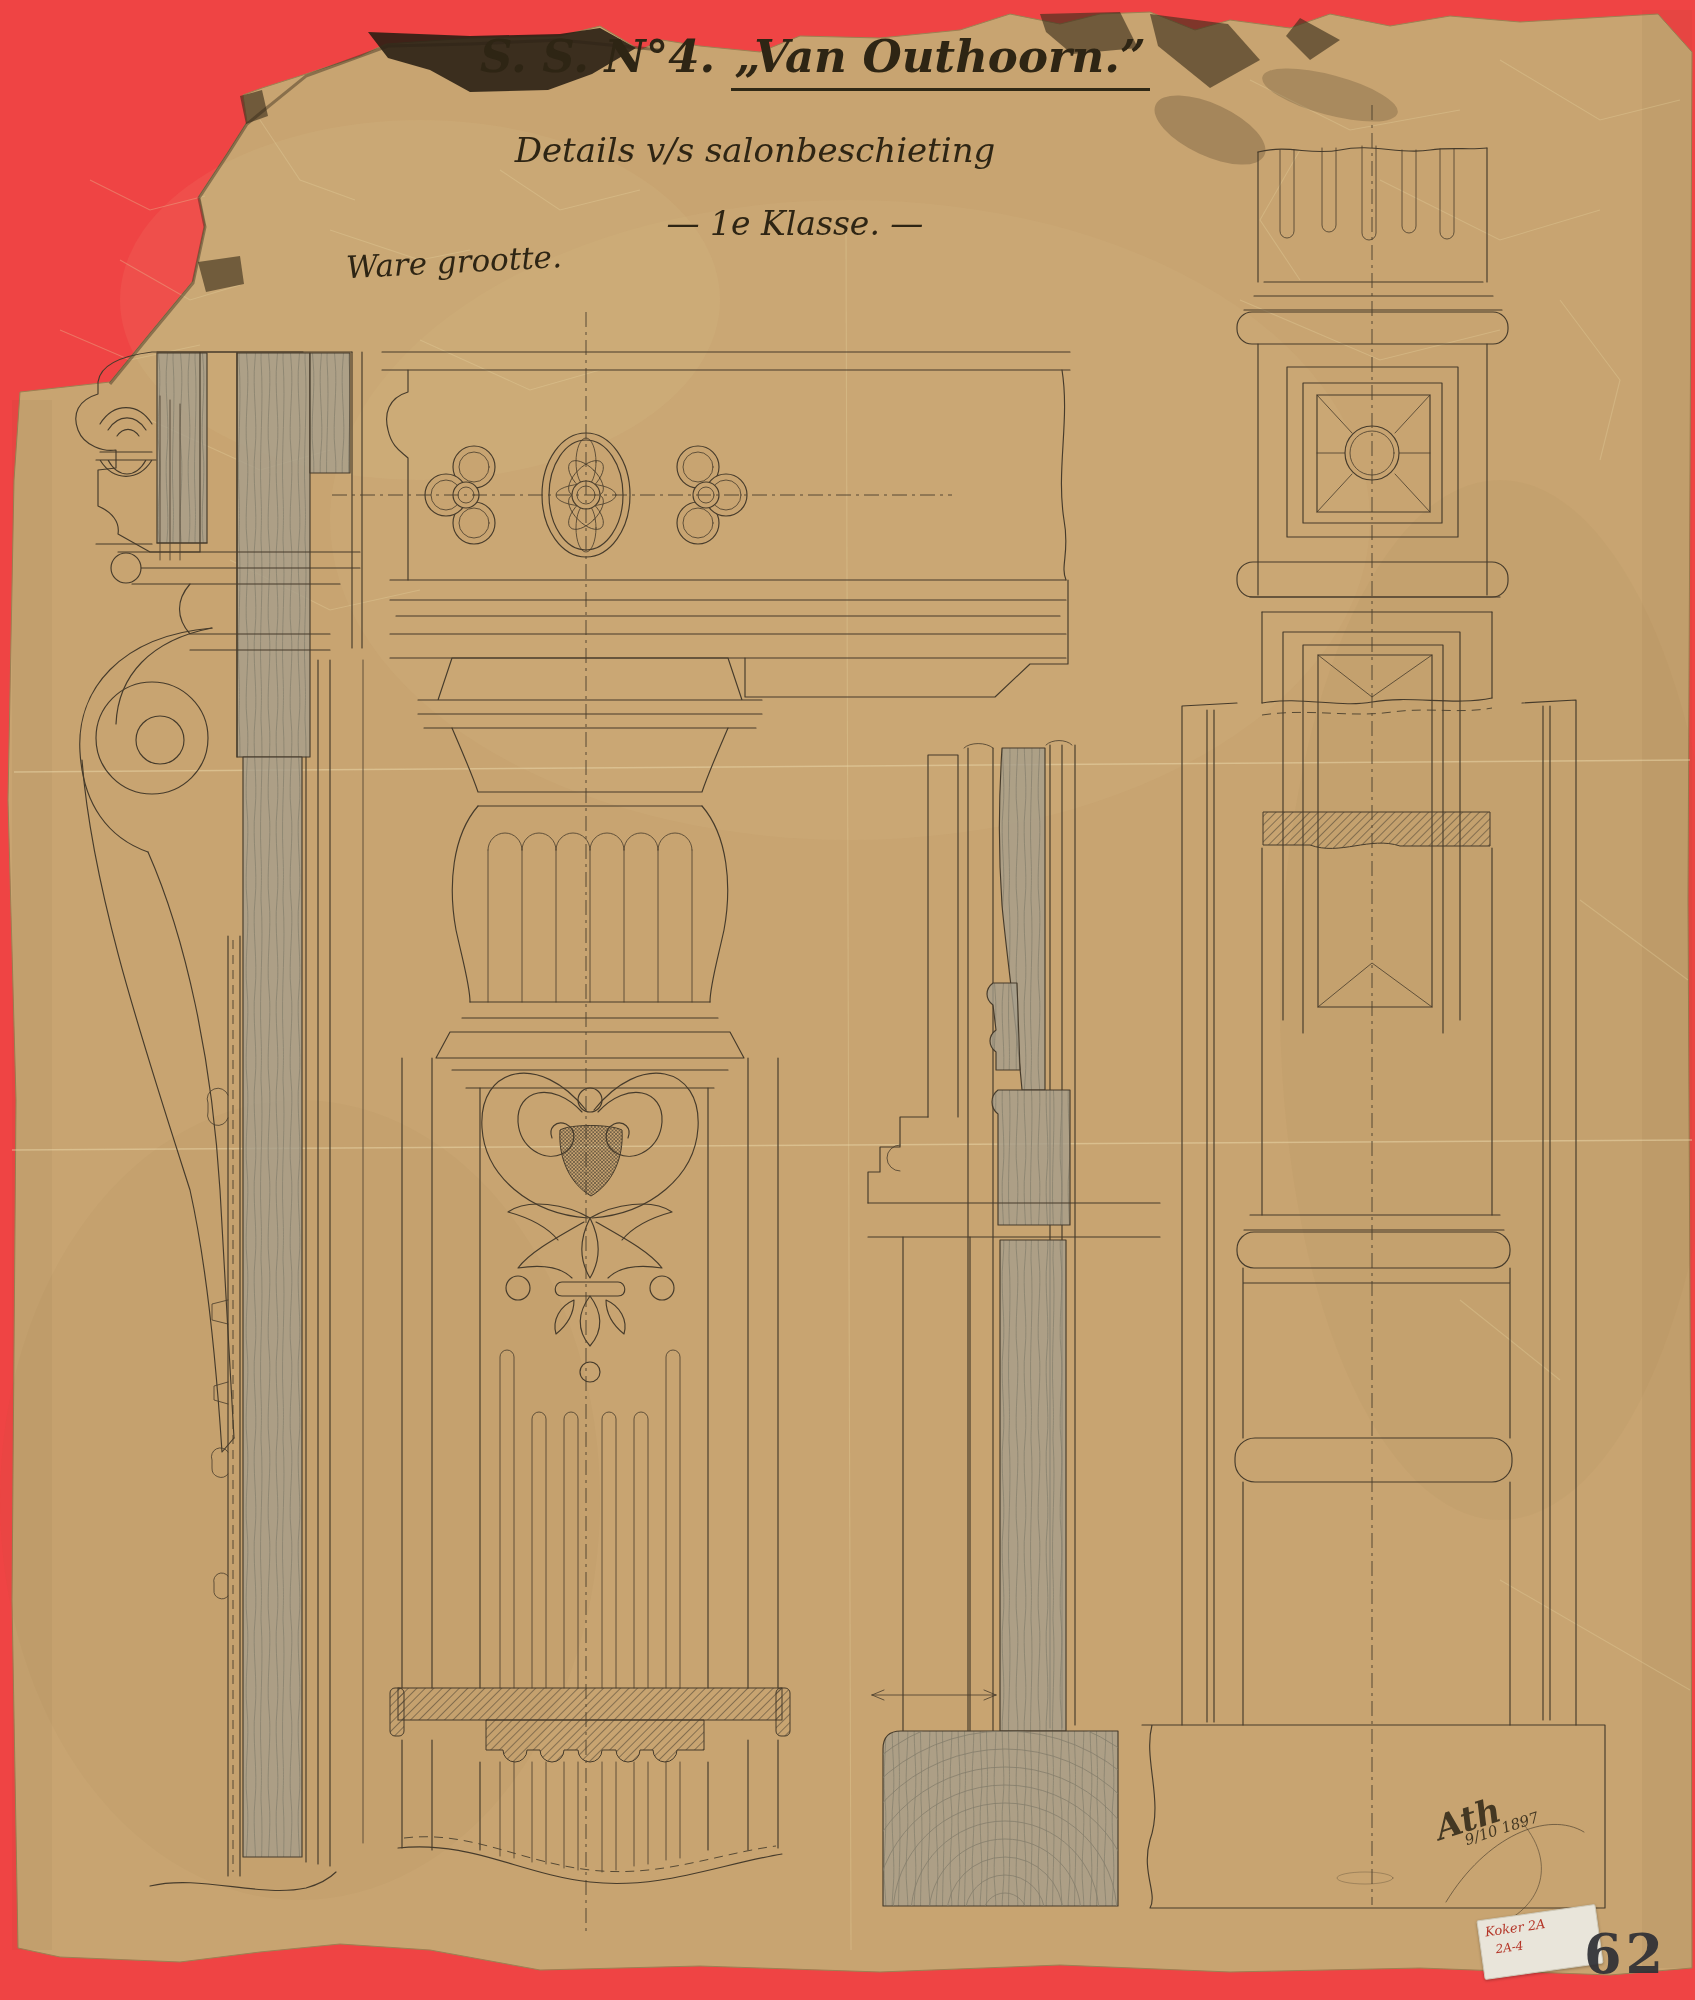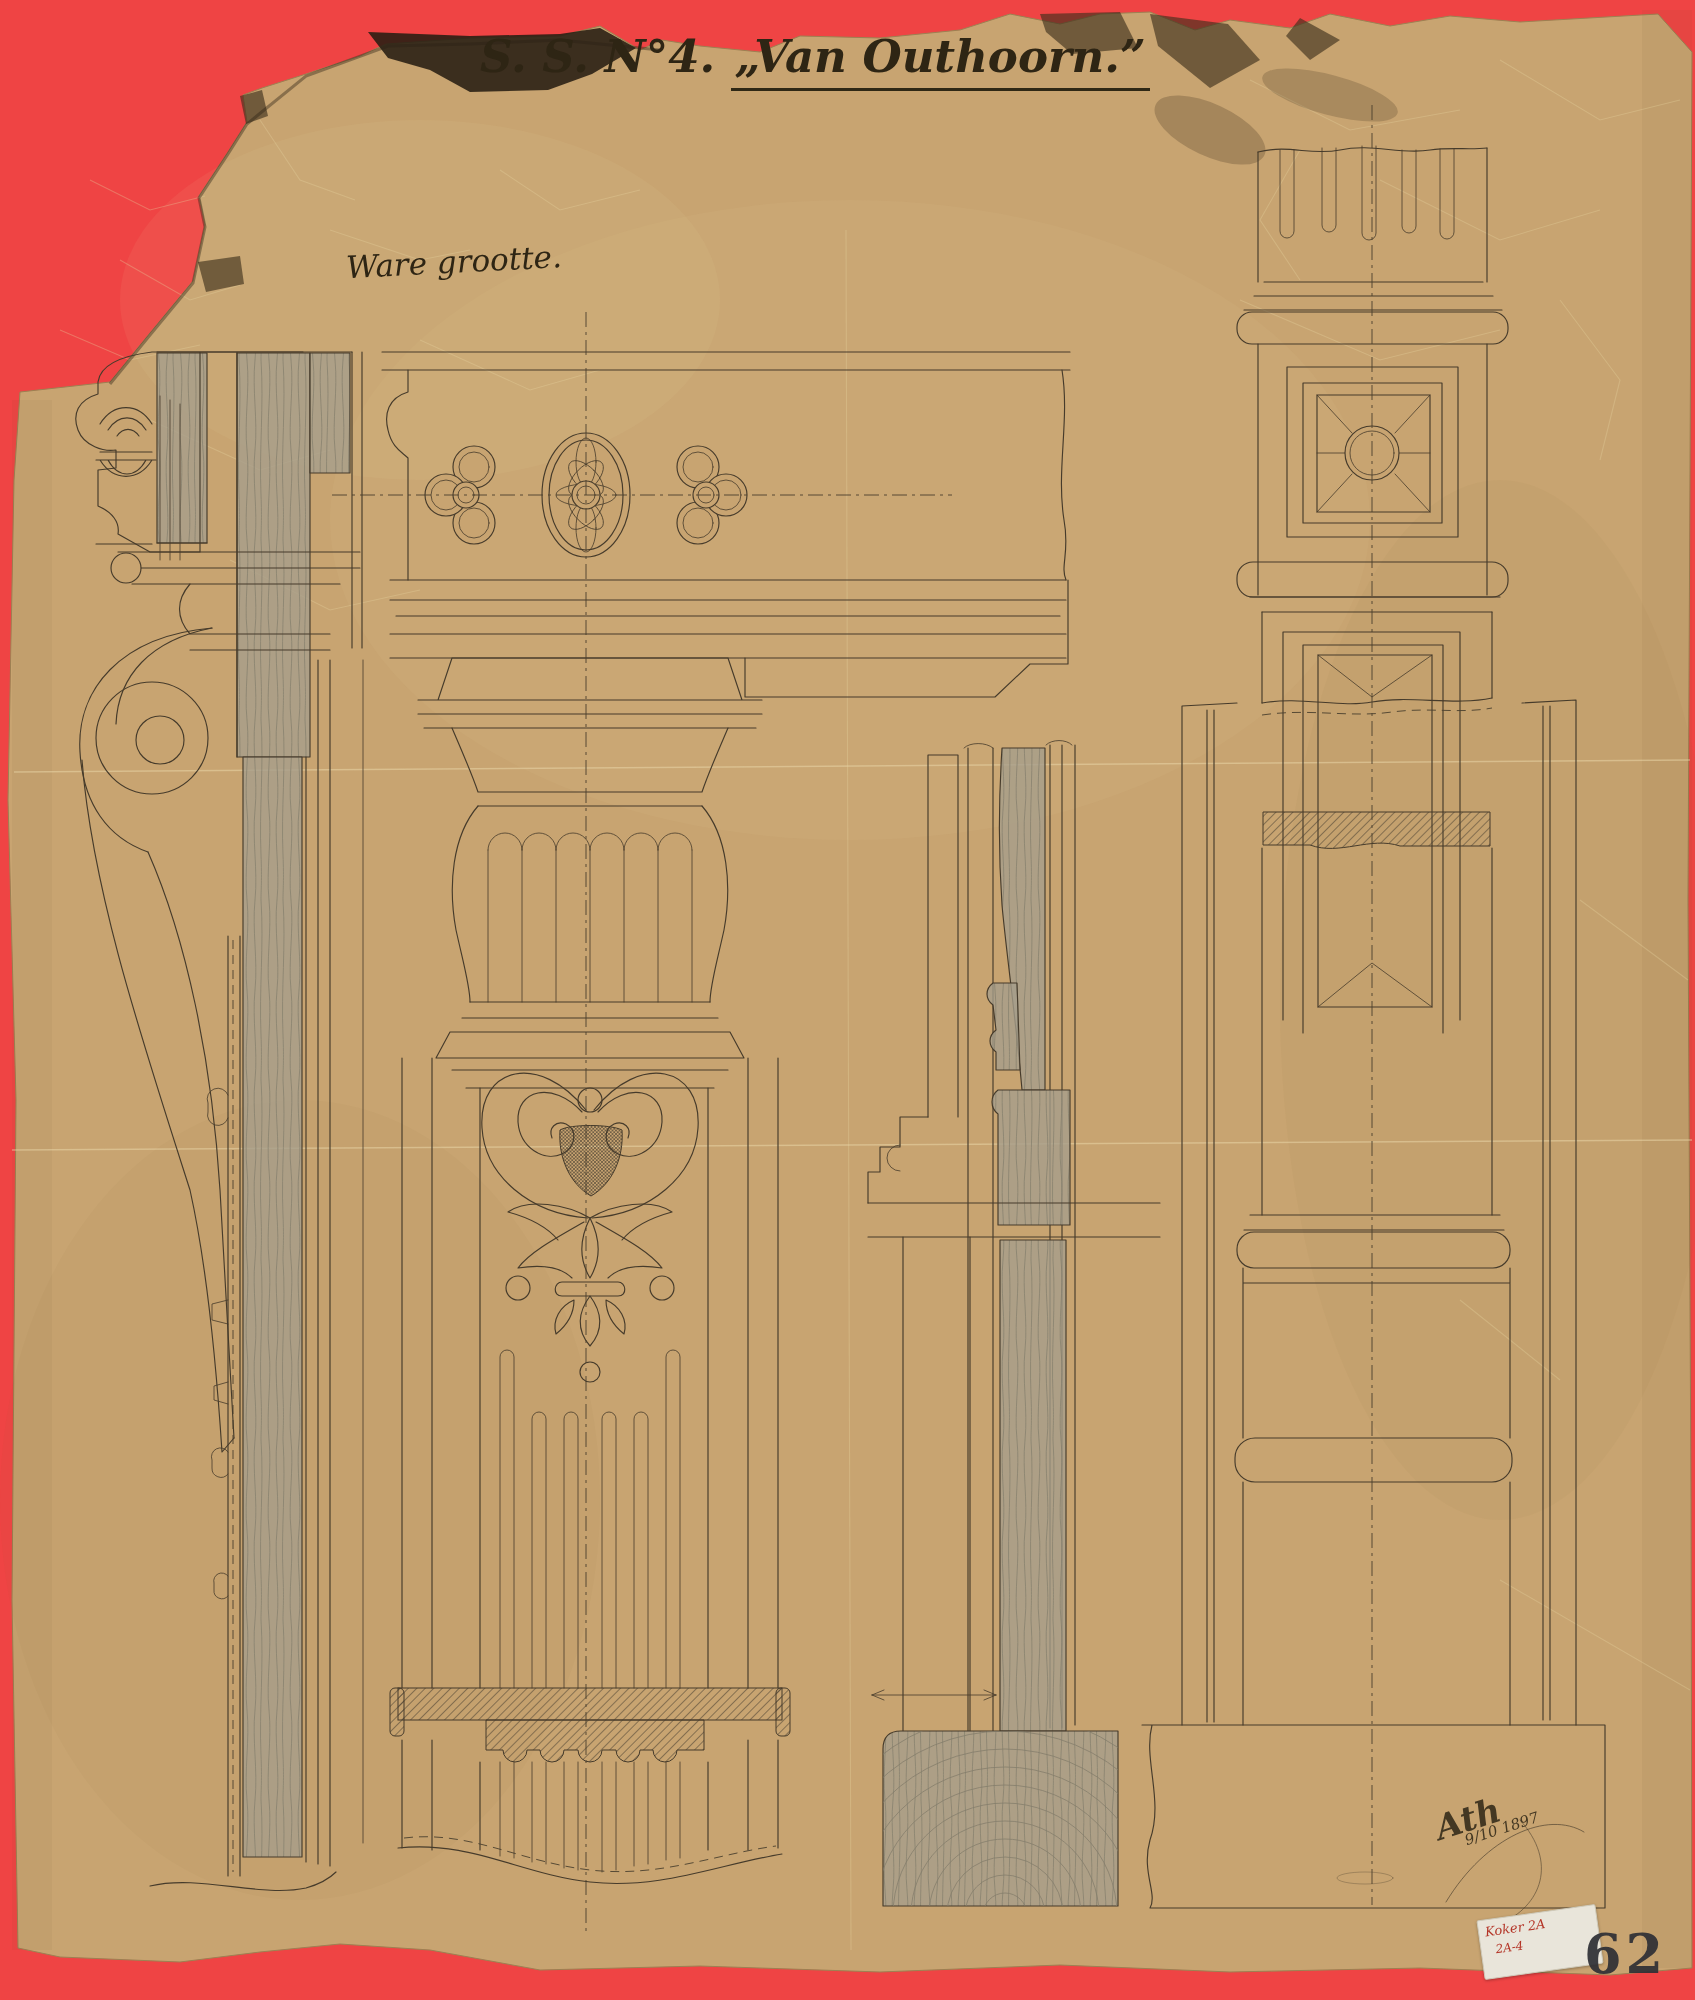--- a/index.html
+++ b/index.html
@@ -369,21 +369,23 @@
     <path class="k2" d="M1446,1902 C1486,1836 1548,1810 1584,1832" opacity="0.8"></path>
     <path class="k2" d="M1520,1820 C1558,1862 1542,1906 1500,1924" opacity="0.7"></path>
   </g>
 </svg>
 
 <div class="txt title">
   <span>S. S. N°4.</span>
   <span class="ship">„Van Outhoorn.”</span>
 </div>
 
-
+<div class="txt sub">Details v/s salonbeschieting</div>
+
+<div class="txt kl">— 1e Klasse. —</div>
 
 <div class="txt wg">Ware grootte.</div>
 
 <div class="txt sig">
   <div class="mono">Ath</div>
   <div class="date">9/10 1897</div>
 </div>
 
 <div class="sticker">
   <div class="l1">Koker 2A</div>

